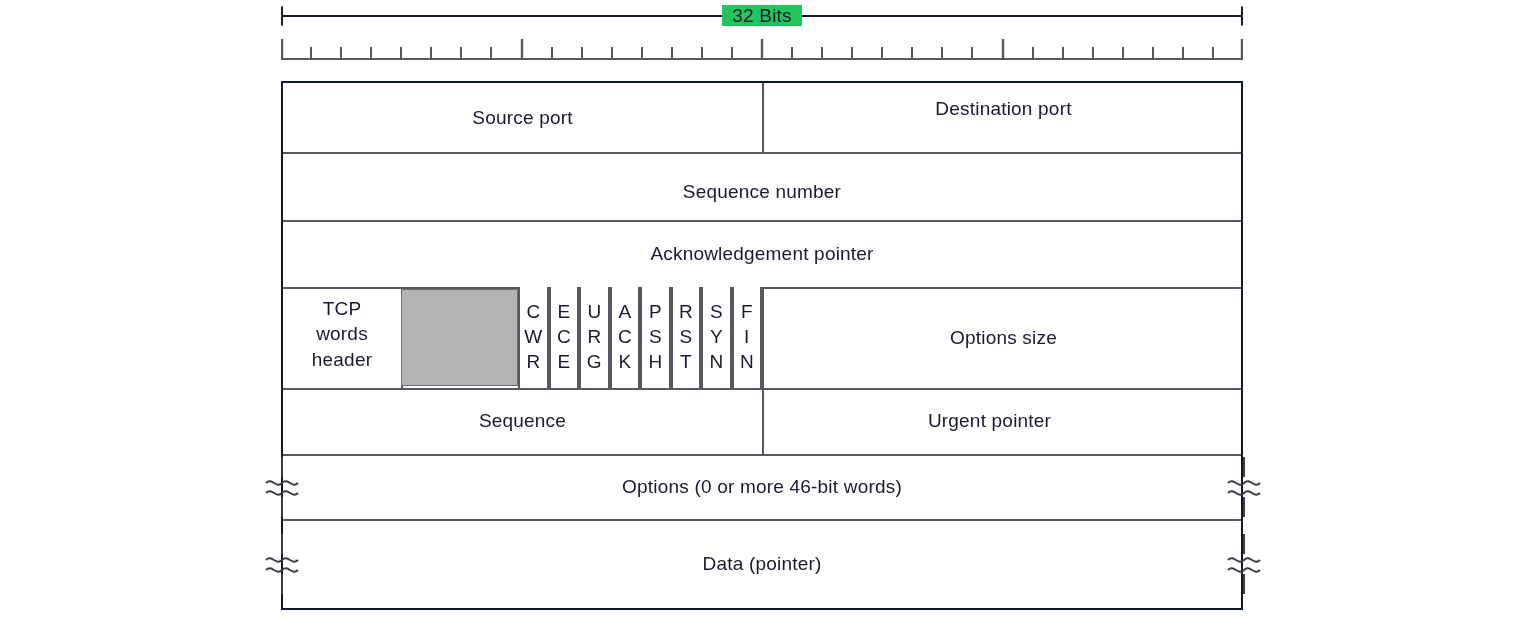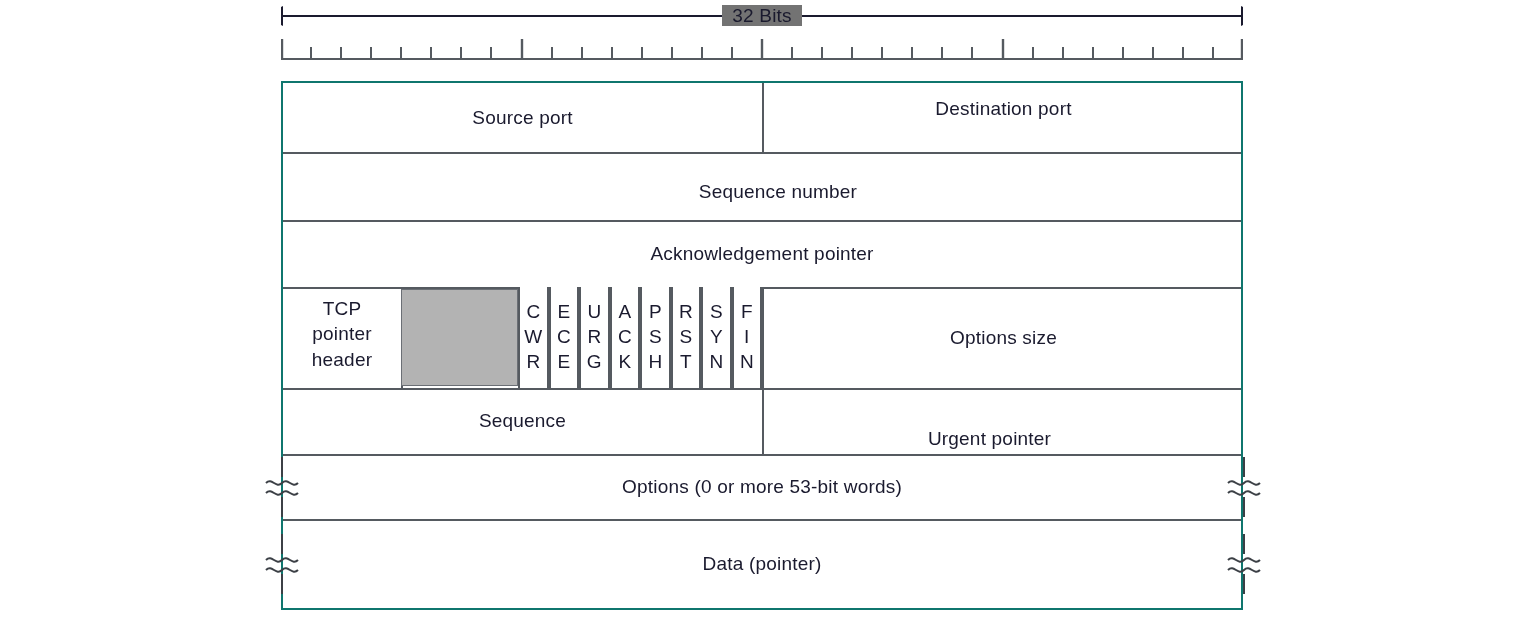--- a/index.html
+++ b/index.html
@@ -31,40 +31,40 @@
     position: absolute;
     left: 0;
     top: 0;
     width: 962px;
     text-align: center;
     font-size: 19px;
     line-height: 24px;
     letter-spacing: 0.2px;
   }
   #scale-label span {
-    background: #737373;
+    background: #22c55e;
     padding: 0 10px;
   }
   #ruler {
     position: absolute;
     left: 281px;
     top: 38px;
     width: 962px;
     height: 22px;
   }
 
   
   #frame {
     position: absolute;
     left: 281px;
     top: 81px;
     width: 962px;
     height: 529px;
     box-sizing: border-box;
-    border: 2px solid #0f766e;
+    border: 2px solid #0f172a;
     background: #ffffff;
   }
   .hline {
     position: absolute;
     left: 0;
     width: 100%;
     height: 0;
     border-top: 2px solid #555a60;
   }
   .vline {
@@ -184,27 +184,27 @@
     <div class="hline" style="top:137px"></div>
     <div class="hline" style="top:204px"></div>
     <div class="hline" style="top:305px"></div>
     <div class="hline" style="top:371px"></div>
     <div class="hline" style="top:436px"></div>
 
     <div class="vline" style="left:479px; top:0; height:69px"></div>
     <div class="cell-text" style="left:0; top:0; width:479px; height:69px">Source port</div>
     <div class="cell-text" style="left:481px; top:0; width:479px; height:51px">Destination port</div>
 
-    <div class="cell-text" style="left:16px; top:69px; width:958px; height:80px">Sequence number</div>
+    <div class="cell-text" style="left:0; top:69px; width:958px; height:80px">Sequence number</div>
 
     <div class="cell-text" style="left:0; top:137px; width:958px; height:67px">Acknowledgement pointer</div>
 
     <div class="cell-text multi" style="left:0; top:204px; width:118px; height:94px">
       <span>TCP</span>
-      <span>pointer</span>
+      <span>words</span>
       <span>header</span>
     </div>
     <div class="vline" style="left:118px; top:204px; height:101px"></div>
 
     <div id="reserved-block" style="left:118px; top:206px; width:117px; height:97px"></div>
 
     <div id="flag-cells">
         <div class="flag-cell" style="left: 235px; top: 204px; width: 30.5px; height: 101px;">
           <span>C</span>
           <span>W</span>
@@ -245,23 +245,23 @@
           <span>I</span>
           <span>N</span>
         </div>
       </div>
 
     <div class="vline" style="left:479px; top:204px; height:101px"></div>
     <div class="cell-text" style="left:481px; top:204px; width:479px; height:101px">Options size</div>
 
     <div class="vline" style="left:479px; top:305px; height:66px"></div>
     <div class="cell-text" style="left:0; top:305px; width:479px; height:66px">Sequence</div>
-    <div class="cell-text" style="left:481px; top:323px; width:451px; height:66px">Urgent pointer</div>
-
-    <div class="cell-text" style="left:0; top:371px; width:958px; height:65px">Options (0 or more 53-bit words)</div>
+    <div class="cell-text" style="left:481px; top:305px; width:451px; height:66px">Urgent pointer</div>
+
+    <div class="cell-text" style="left:0; top:371px; width:958px; height:65px">Options (0 or more 46-bit words)</div>
 
     <div class="cell-text" style="left:0; top:436px; width:958px; height:89px">Data (pointer)</div>
   </div>
 
   <div class="break-mark" style="left:264px; top:457px"><svg width="36" height="60" viewBox="0 0 36 60">
         <path d="M18,0 L18,20" fill="none" stroke="#3c4046" stroke-width="2"></path>
         <path d="M18,40 L18,60" fill="none" stroke="#3c4046" stroke-width="2"></path>
         <path d="M2,26 C8,20 12,32 18,26 C24,20 28,32 34,26" fill="none" stroke="#3c4046" stroke-width="2"></path>
         <path d="M2,36 C8,30 12,42 18,36 C24,30 28,42 34,36" fill="none" stroke="#3c4046" stroke-width="2"></path>
       </svg></div>

